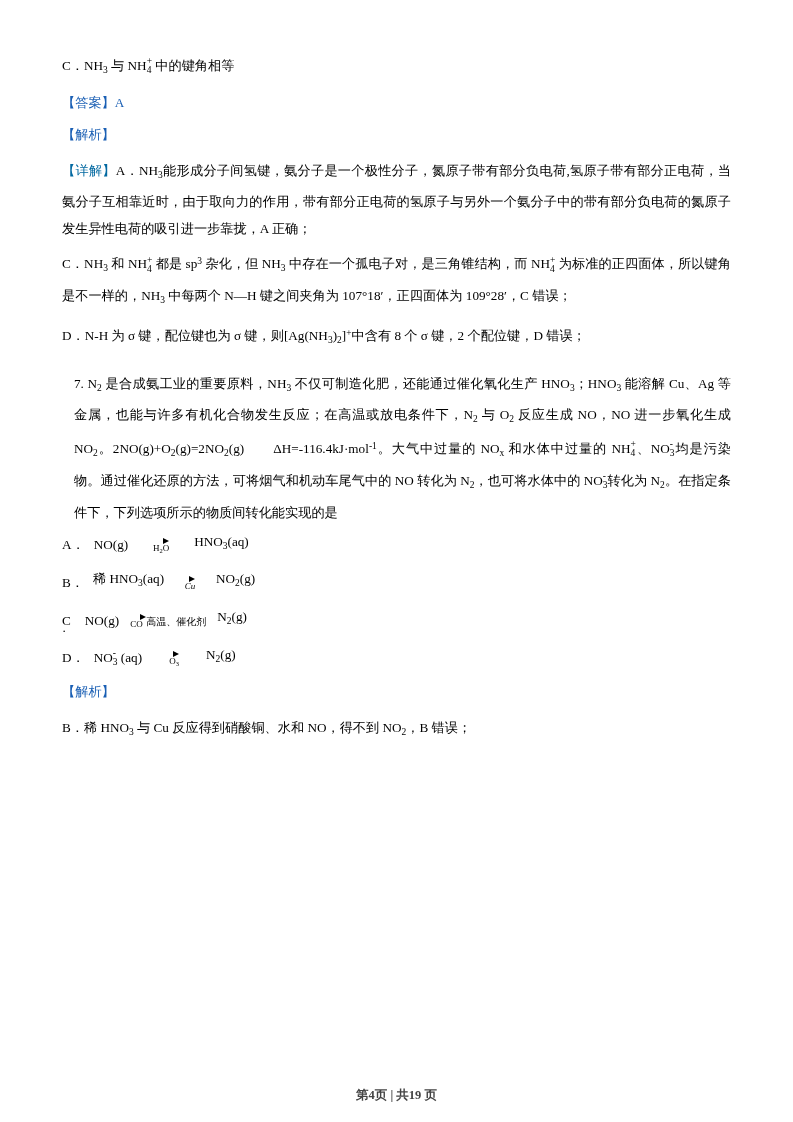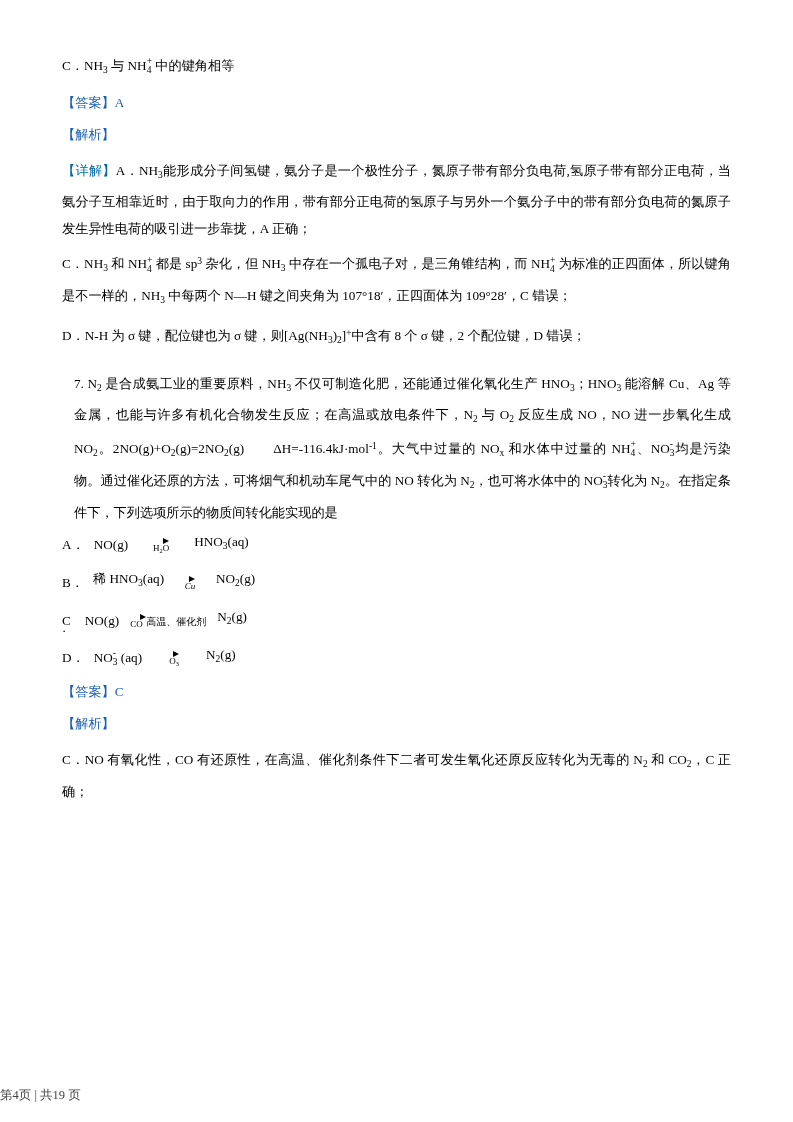--- a/index.html
+++ b/index.html
@@ -126,22 +126,24 @@
   }
   .optlabel {
     margin-right: 9px;
     white-space: nowrap;
   }
   .footer {
     position: absolute;
     left: 0;
     right: 0;
     bottom: 18px;
+    text-align: center;
     font-size: 12.5px;
     color: #444;
+    font-weight: bold;
   }
   .dotfix {
     position: relative;
   }
   .dotfix::after {
     content: ".";
     position: absolute;
     left: 0.5px;
     top: 7px;
     font-size: 13.2px;
@@ -213,23 +215,22 @@
   <div class="optrow">
     <span class="optlabel">D．</span>
     <span>NO<span class="sup-sub"><i>-</i><i>3</i></span> (aq)</span>
     <span class="arrowbox w58">
       <span class="above">O<sub>3</sub></span>
       <span class="arrowline"></span>
     </span>
     <span>N<sub>2</sub>(g)</span>
   </div>
 
-  <div class="tagline" style="margin-top:14px;">【答案】C</div>
   <div class="tagline">【解析】</div>
 
 
-
-  <div class="para">
-    C．NO 有氧化性，CO 有还原性，在高温、催化剂条件下二者可发生氧化还原反应转化为无毒的 N<sub>2</sub> 和 CO<sub>2</sub>，C 正确；
-  </div>
+  <div class="para">
+    B．稀 HNO<sub>3</sub> 与 Cu 反应得到硝酸铜、水和 NO，得不到 NO<sub>2</sub>，B 错误；
+  </div>
+
 
   <div class="footer">第4页  |  共19 页</div>
 </div>
 
 </body></html>

